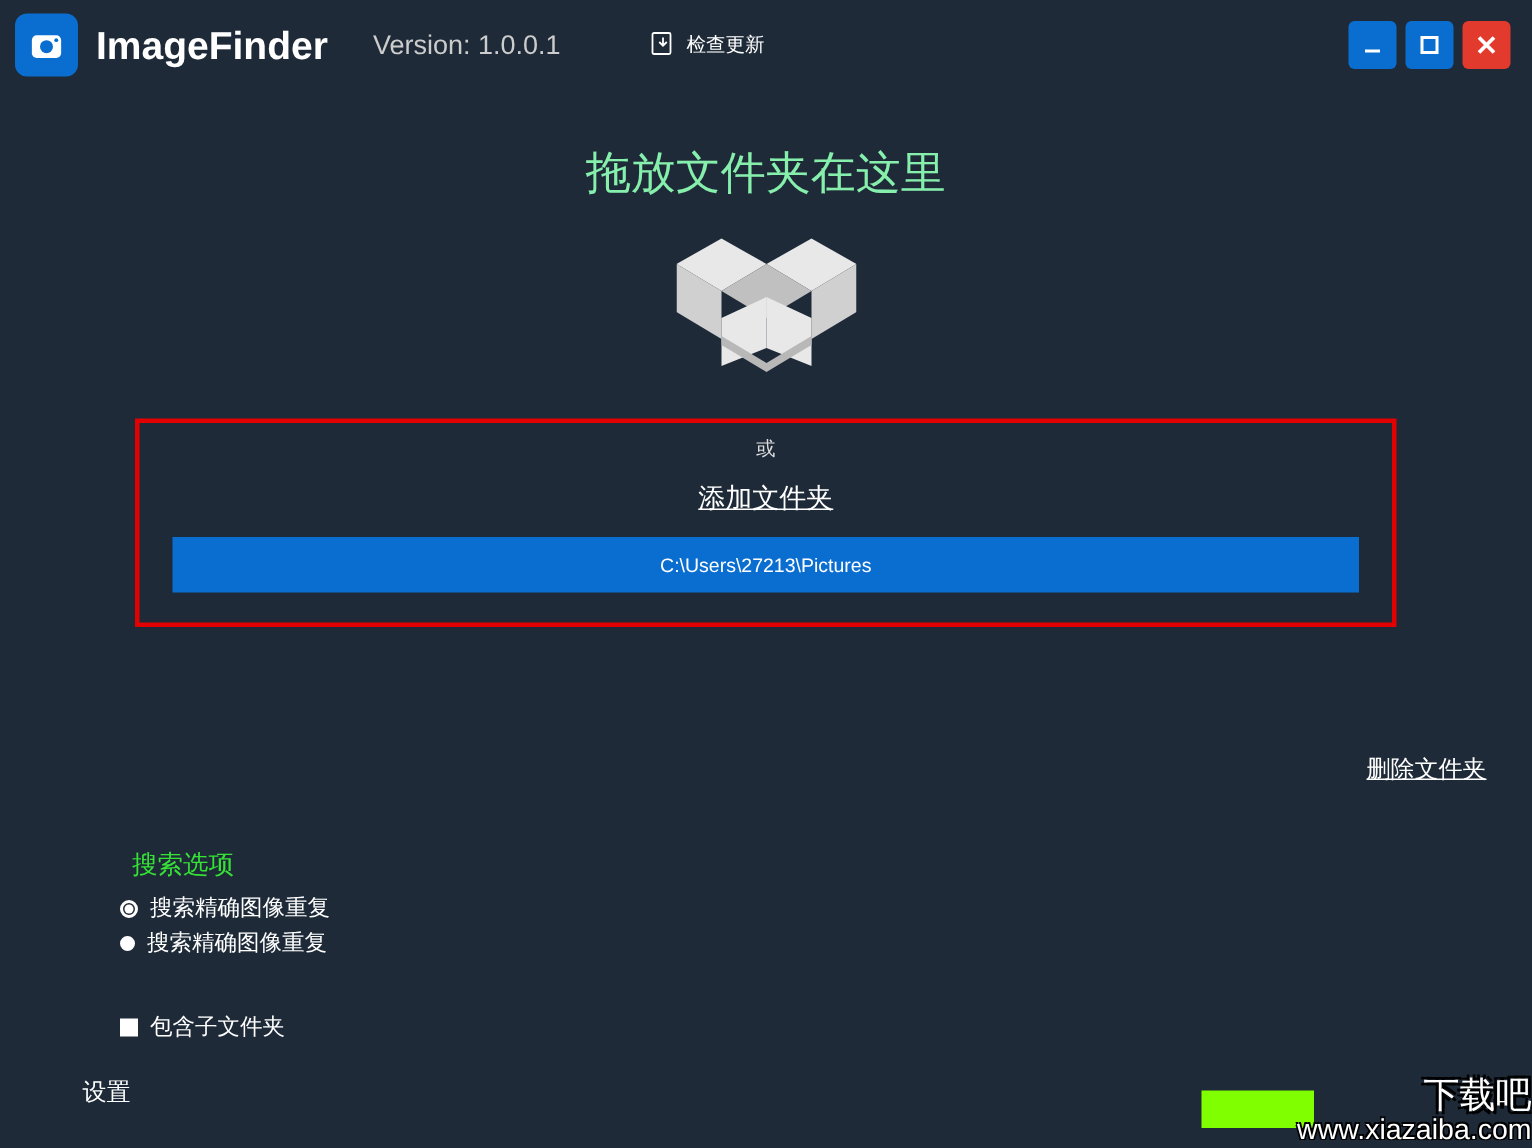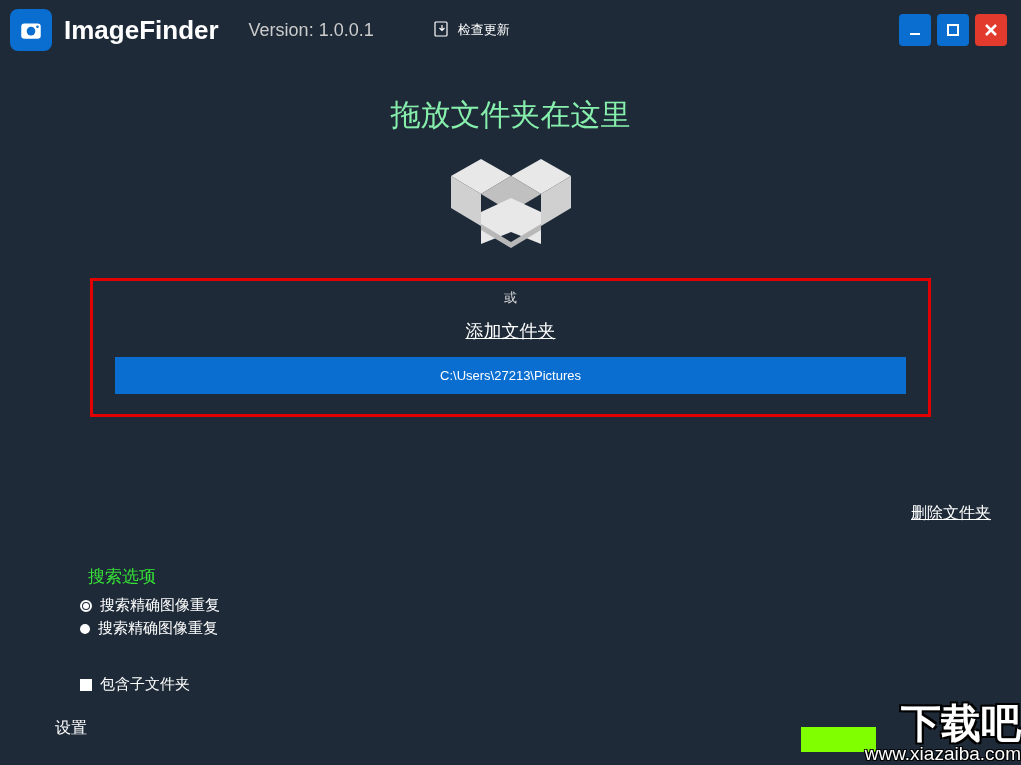--- a/index.html
+++ b/index.html
@@ -207,22 +207,22 @@
     }
     
     .watermark {
       position: absolute;
       right: 0;
       bottom: 0;
       color: #fff;
       text-align: right;
     }
     .watermark-main {
-      font-size: 40px;
-      font-weight: bold;
+      font-size: 24px;
+      font-weight: normal;
       font-family: "SimHei", sans-serif;
       text-shadow: 2px 2px 0 #000, -2px -2px 0 #000, 2px -2px 0 #000, -2px 2px 0 #000;
       line-height: 1;
     }
     .watermark-url {
       font-size: 19px;
       font-family: Arial, sans-serif;
       text-shadow: 1px 1px 0 #000, -1px -1px 0 #000, 1px -1px 0 #000, -1px 1px 0 #000;
     }
   </style>

